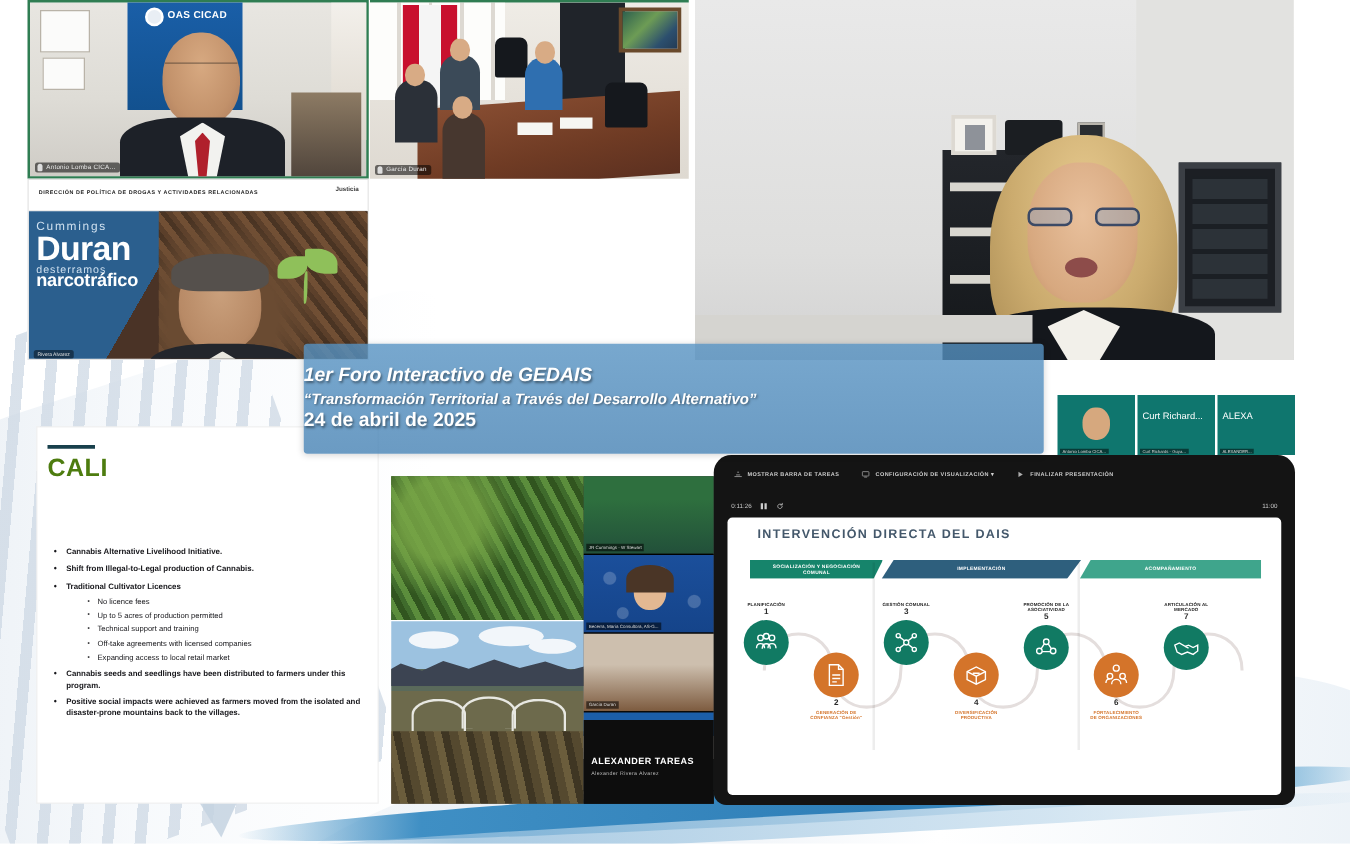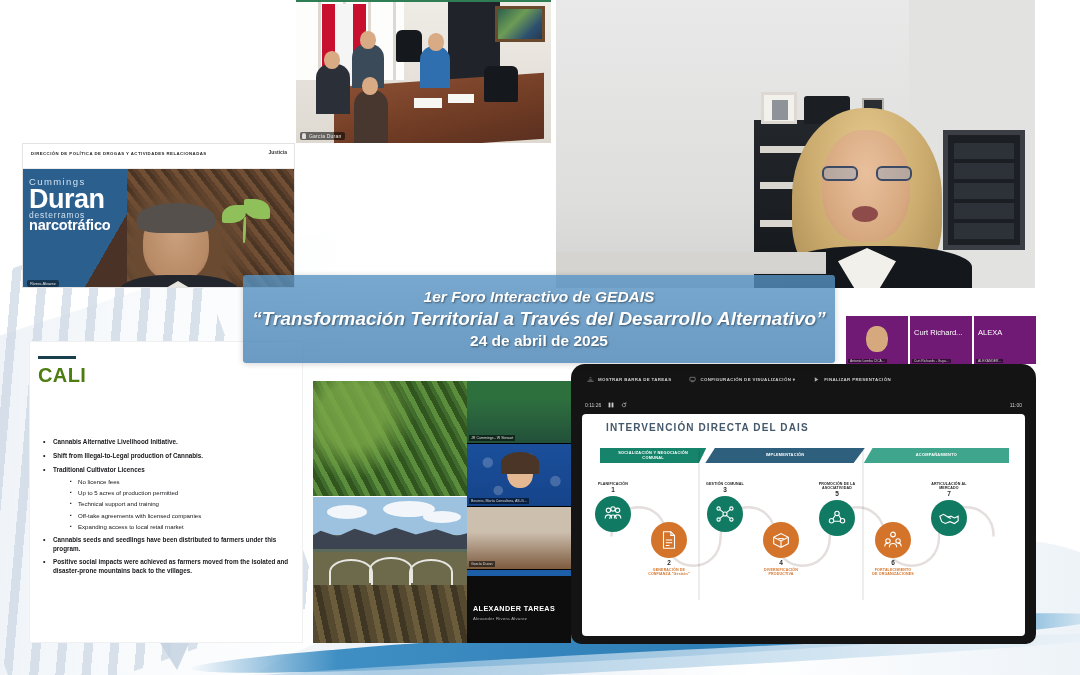--- a/index.html
+++ b/index.html
@@ -442,61 +442,80 @@
   .node.up .cap { margin-bottom:1px; }
   .node.up .num { margin-bottom:2px; }
   .node.down .num { margin-top:2px; }
   .node.down .cap { margin-top:1px; }
   .arcs { position:absolute; inset:0; pointer-events:none; }
   .divline { position:absolute; top:-26px; width:2px; height:150px; background:rgba(0,0,0,.07); }
 
   
   #mini-strip { position:absolute; left:846px; top:316px; width:190px; height:48px; display:flex; gap:2px; }
   #mini-strip .m {
-    position:relative; width:62px; height:48px; background:#701a75; overflow:hidden;
+    position:relative; width:62px; height:48px; background:#0f766e; overflow:hidden;
   }
   #mini-strip .m .lbl {
     position:absolute; left:2px; bottom:1px; font-size:3.4px; color:#d6d6d6;
     background:rgba(0,0,0,.5); padding:0 2px; white-space:nowrap; overflow:hidden; max-width:60px;
   }
   #mini-strip .big {
     position:absolute; left:0; right:0; top:12px; text-align:left; padding-left:4px;
     color:#fff; font-size:7.5px; font-weight:500; white-space:nowrap;
   }
 
   
   #banner {
     position:absolute; left:243px; top:275px; width:592px; height:88px;
     background: linear-gradient(180deg, rgba(86,146,194,.80) 0%, rgba(70,130,180,.80) 100%);
     border-radius:3px;
-    display:flex; flex-direction:column; align-items:center; justify-content:center;
+    display:flex; flex-direction:column; justify-content:center;
     gap:2px;
     box-shadow: 0 1px 6px rgba(0,0,0,.18);
   }
   #banner div {
     color:#ffffff; font-style:italic; font-weight:bold;
     text-shadow: 1px 1px 2px rgba(0,0,0,.45);
     white-space:nowrap;
   }
   #banner .b1 { font-size:15.5px; }
-  #banner .b2 { font-size:19px; }
+  #banner .b2 { font-size:12px; }
   #banner .b3 { font-size:15.5px; font-style:normal; }
 </style>
 </head>
 <body>
 
 <div id="stage">
 
   <div class="bg-ribbon rb1"></div>
   <div class="bg-ribbon rb2"></div>
   <div class="bg-ribbon rb3"></div>
   <div class="tri-mark"></div>
   <div class="blue-sweep"></div>
   <div class="blue-sweep2"></div>
 
+  <div class="tile" id="tile-lomba">
+    <div class="wallframe" style="left:8px;top:6px;width:40px;height:34px;"></div>
+    <div class="wallframe" style="left:10px;top:44px;width:34px;height:26px;"></div>
+    <div class="oasbanner">
+      <div class="oaslogo"></div>
+      <div class="oastext">OAS CICAD</div>
+    </div>
+    <div class="sidecoat"></div>
+    <div class="shelf"></div>
+    <div class="head"></div>
+    <div class="glasses"></div>
+    <div class="suit"></div>
+    <div class="shirt"></div>
+    <div class="tie"></div>
+    <div class="nametag">
+      <span class="mic"></span>
+      <span>Antonio Lomba CICA...</span>
+    </div>
+  </div>
 
   <div class="tile" id="tile-room">
     <div class="posters"></div>
     <div class="flag">
         <span class="crest"></span>
       </div>
     <div class="door"></div>
     <div class="painting"></div>
     <div class="table"></div>
     <div class="paper" style="left:118px;top:96px;width:28px;height:10px;"></div>

